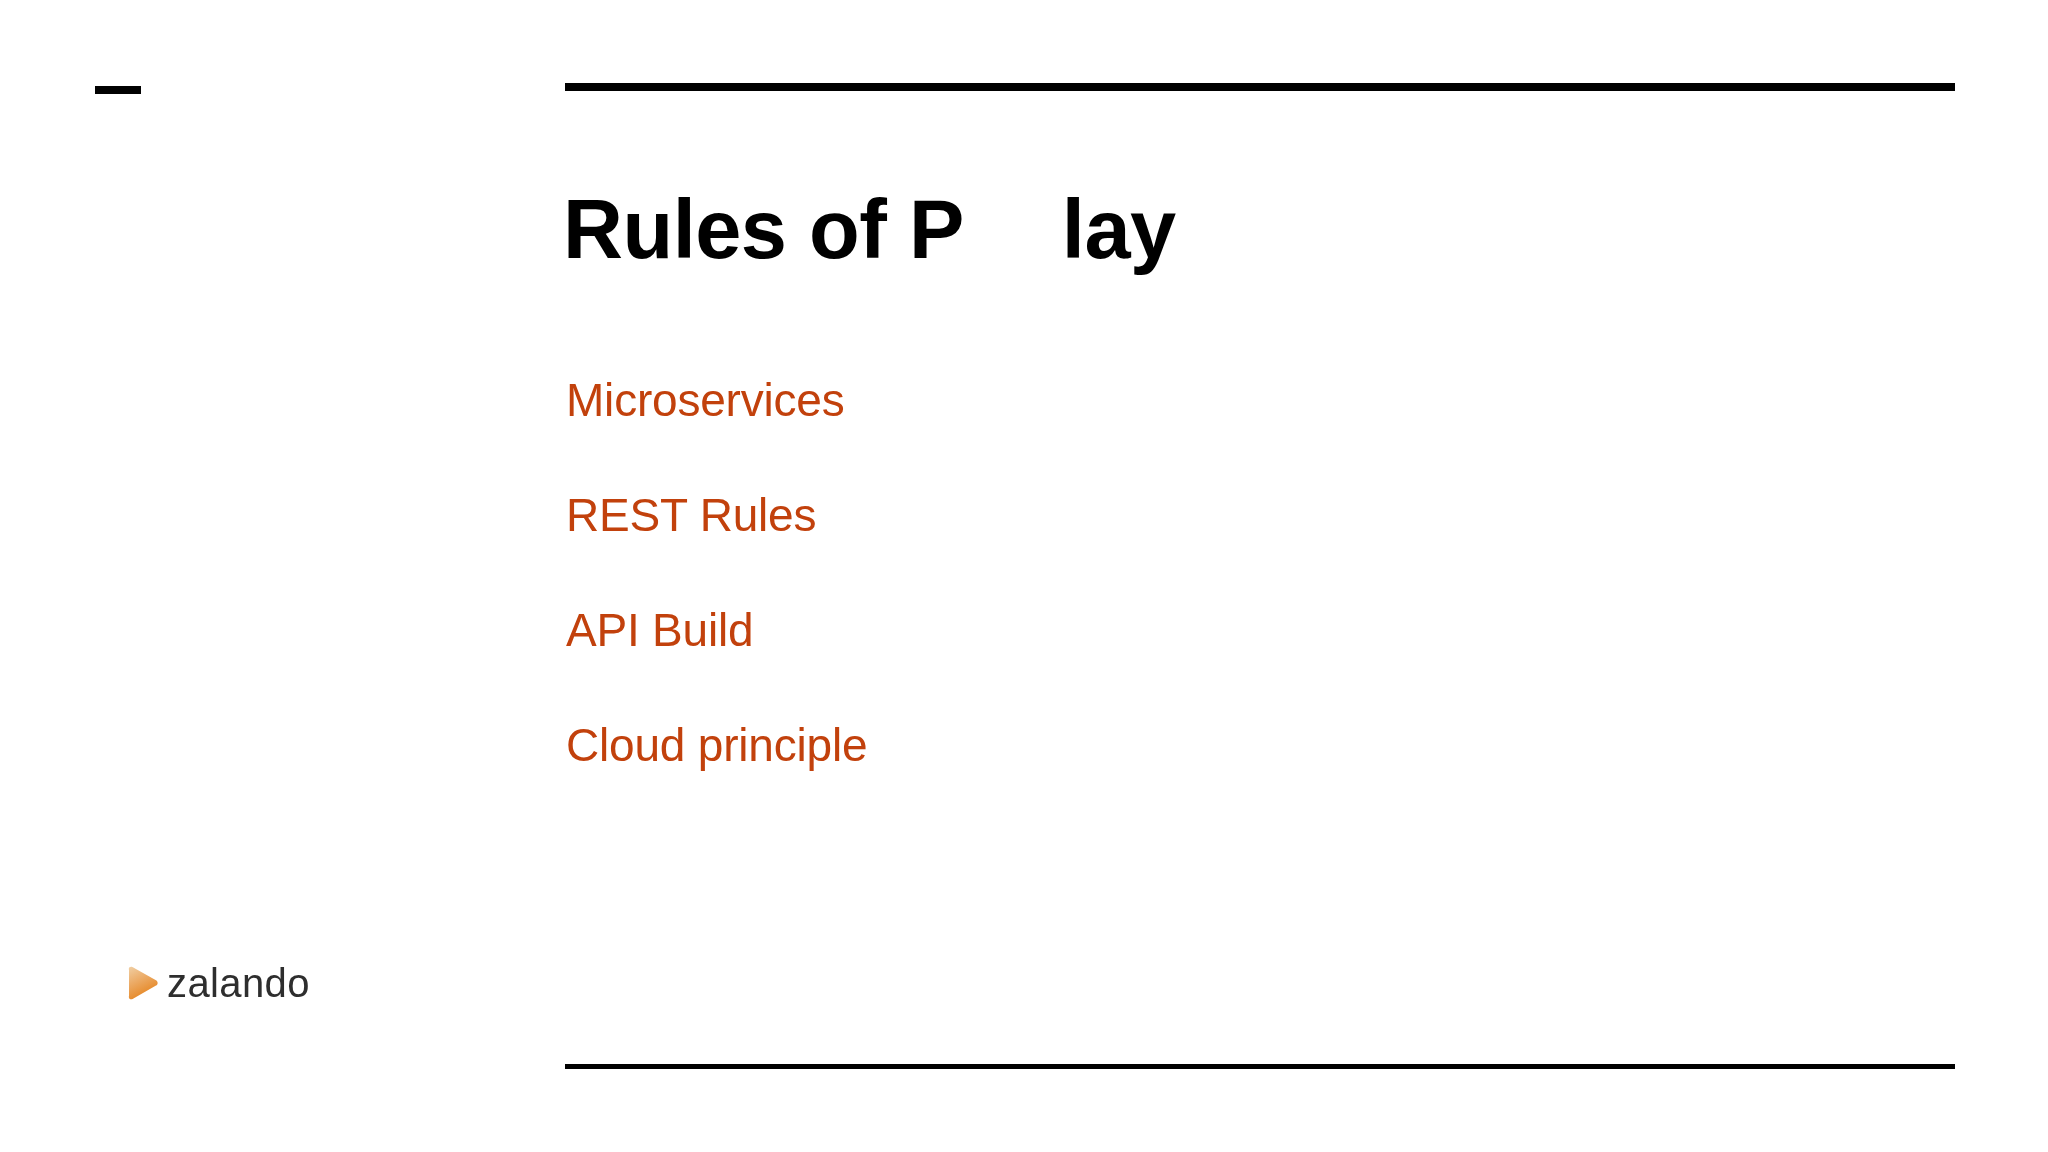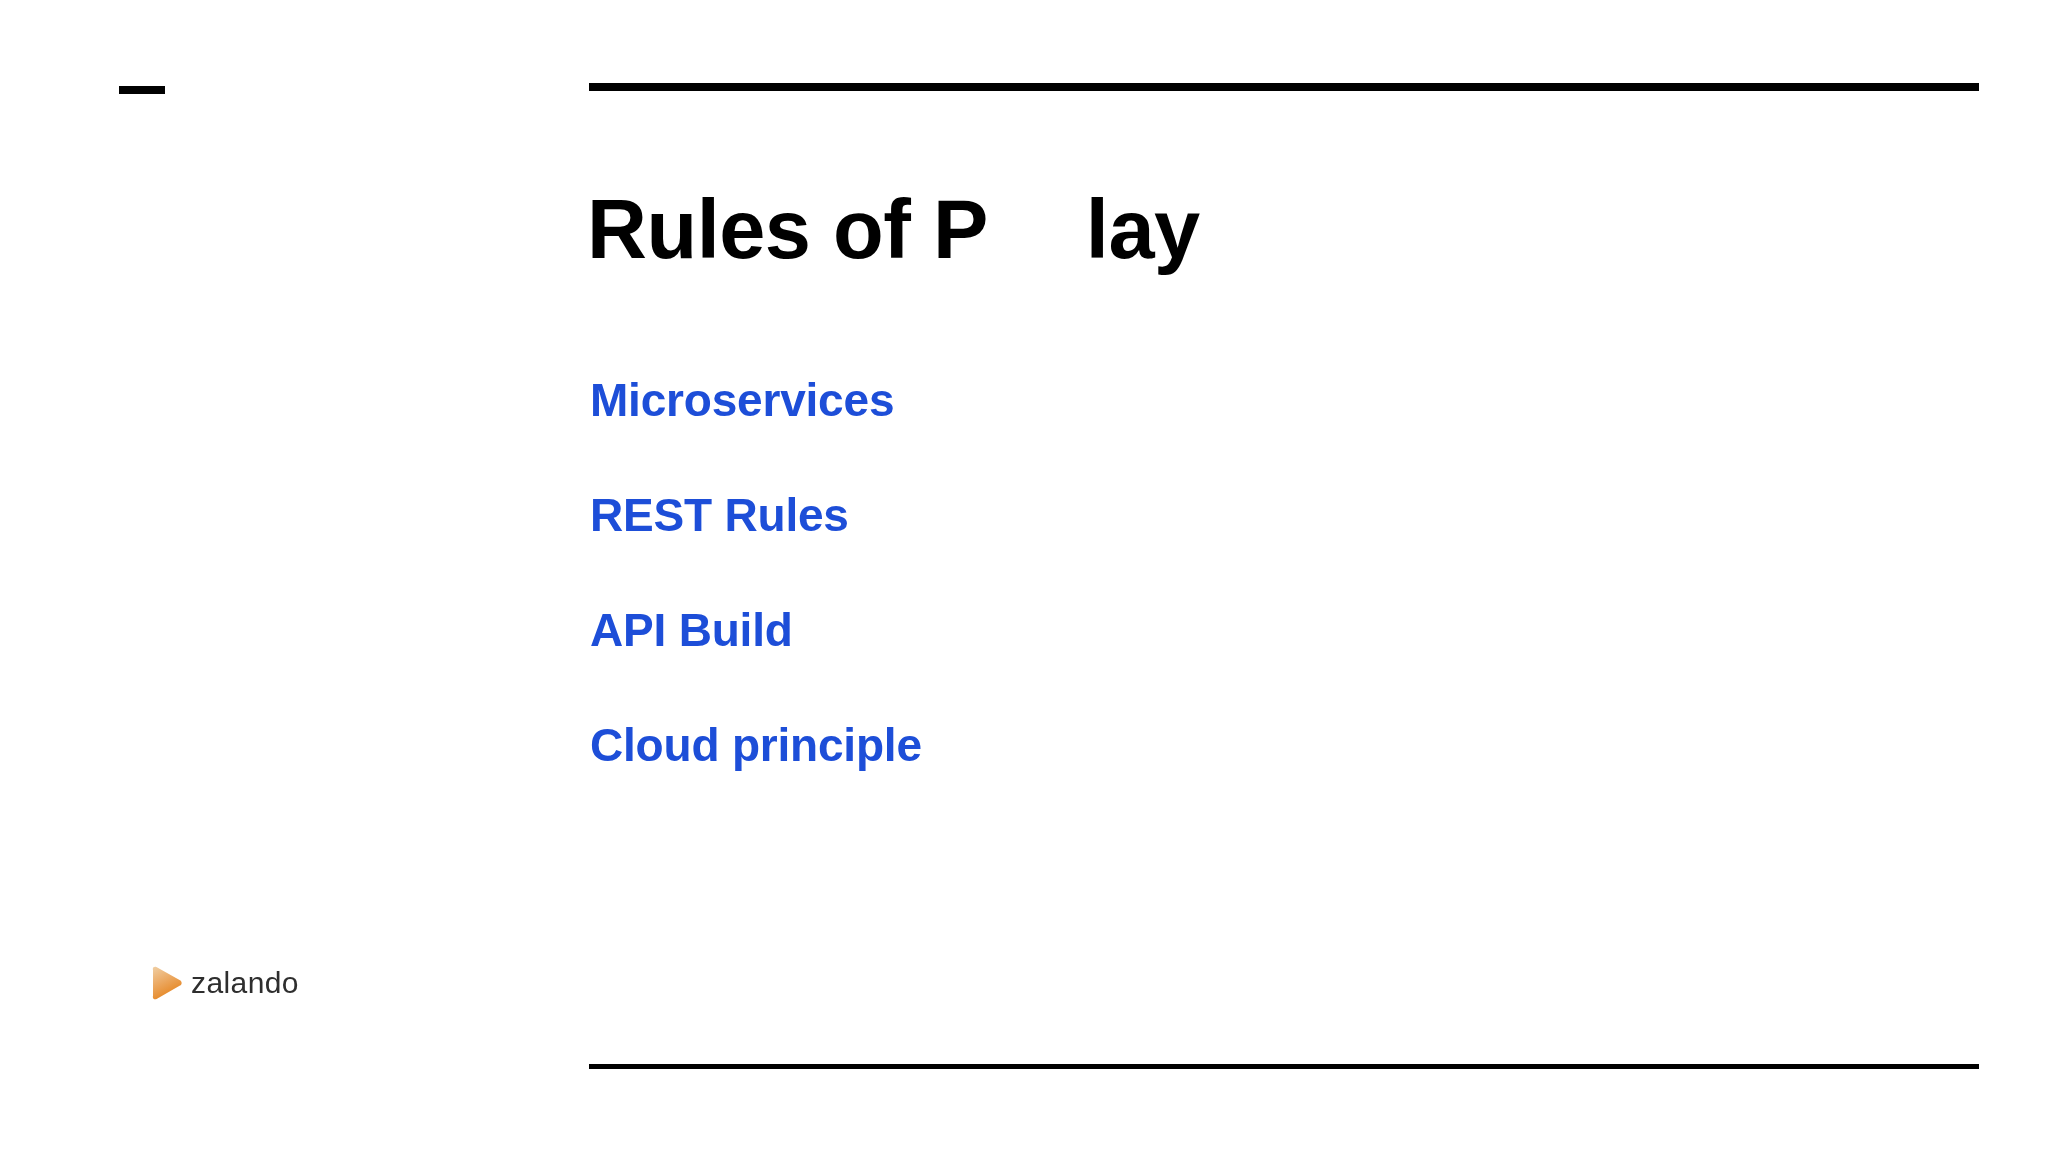--- a/index.html
+++ b/index.html
@@ -12,21 +12,20 @@
     height: 1152px;
     background: #ffffff;
     font-family: "Liberation Sans", sans-serif;
     overflow: hidden;
   }
   #slide {
     position: relative;
     width: 1717px;
     height: 1152px;
     background: #ffffff;
-    margin-left: 24px;
   }
 
   
   .corner-dash {
     position: absolute;
     left: 95px;
     top: 86px;
     width: 46px;
     height: 8px;
     background: #010101;
@@ -71,22 +70,22 @@
     position: absolute;
     left: 566px;
     top: 377px;
     margin: 0;
     padding: 0;
     list-style: none;
   }
   .bullet-list li {
     font-family: "Liberation Sans", sans-serif;
     font-size: 46px;
-    font-weight: bold;
-    color: #1d4ed8;
+    font-weight: normal;
+    color: #c2410c;
     line-height: 1.0;
     height: 115px;
     letter-spacing: -0.2px;
     white-space: pre;
   }
 
   
   .logo {
     position: absolute;
     left: 124px;
@@ -100,21 +99,21 @@
     width: 36px;
     height: 34px;
     margin-right: 7px;
     flex: 0 0 auto;
   }
   .logo-mark svg {
     display: block;
   }
   .logo-word {
     font-family: "Liberation Sans", sans-serif;
-    font-size: 30px;
+    font-size: 40px;
     font-weight: normal;
     color: #2e2e2e;
     letter-spacing: 0.4px;
     line-height: 1;
   }
 </style>
 </head>
 <body>
 
 <div id="slide">

